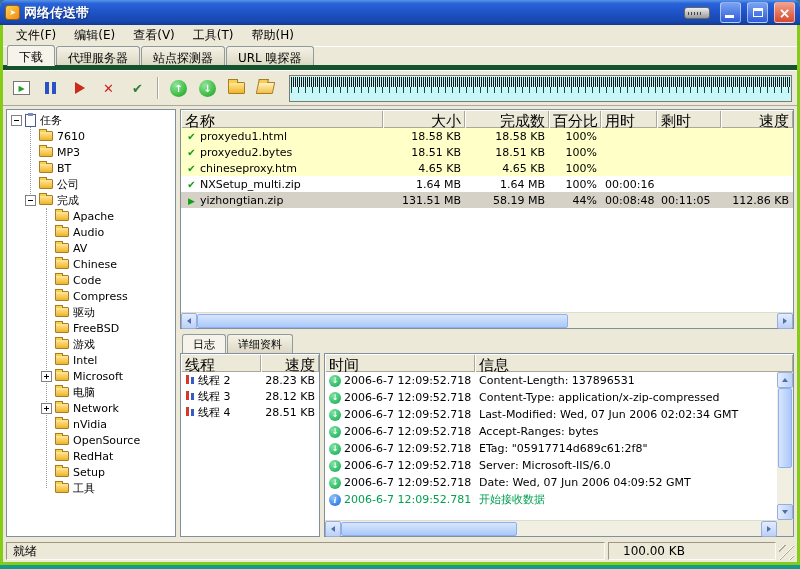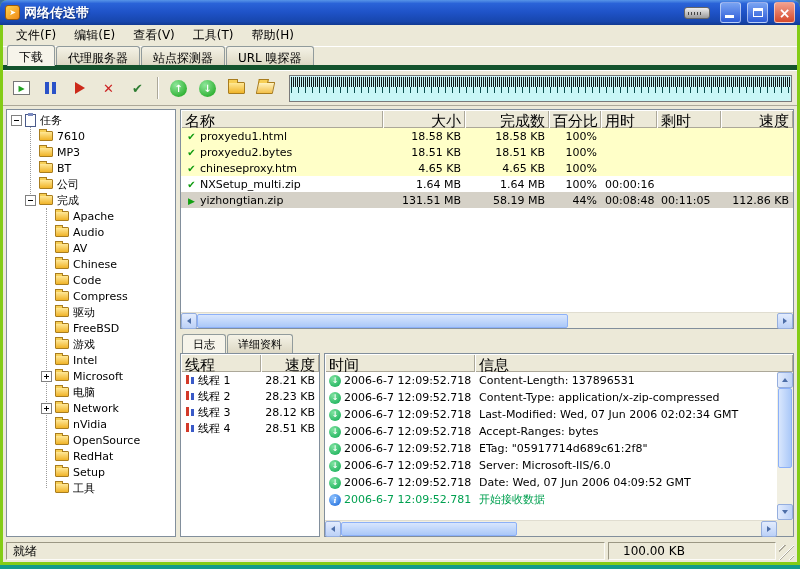--- a/index.html
+++ b/index.html
@@ -507,27 +507,20 @@
             <span class="log-tab">详细资料</span>
           </div>
           <div class="log-body">
 
             <div class="threads-box sunken">
               <div class="t-header">
                 <span class="hcell tc-name">线程</span>
                 <span class="hcell tc-speed num">速度</span>
               </div>
 
-                <div class="trow">
-                  <span class="tc-name">
-                    <span class="tic"></span>
-                    <span>线程 1</span>
-                  </span>
-                  <span class="tc-speed">28.21 KB</span>
-                </div>
 
                 <div class="trow">
                   <span class="tc-name">
                     <span class="tic"></span>
                     <span>线程 2</span>
                   </span>
                   <span class="tc-speed">28.23 KB</span>
                 </div>
 
                 <div class="trow">

